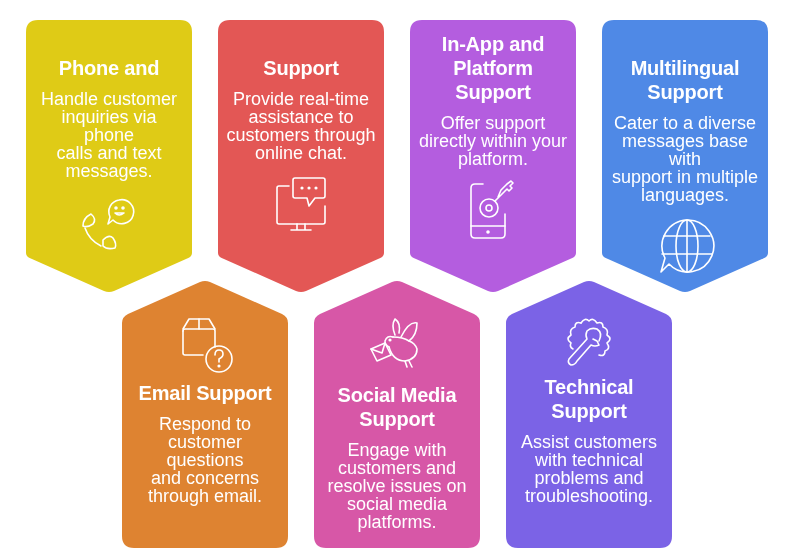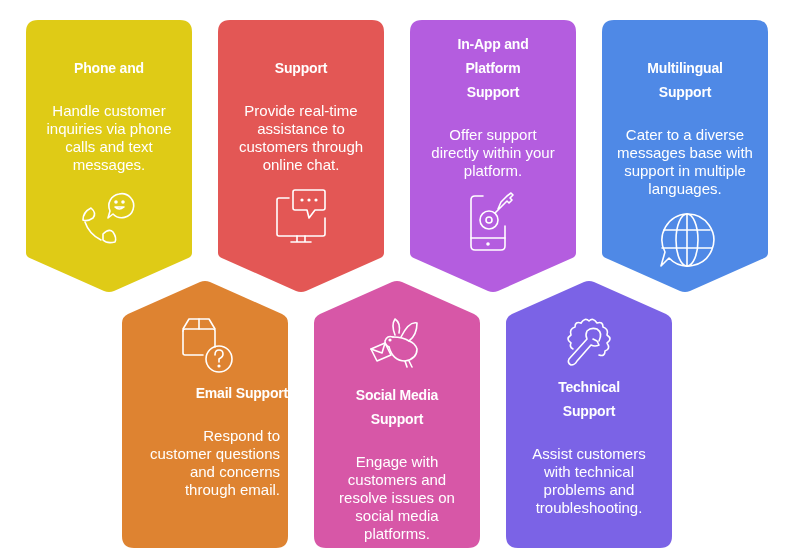--- a/index.html
+++ b/index.html
@@ -1,22 +1,22 @@
 <!DOCTYPE html>
 <html><head>
 <meta charset="utf-8">
 <style>
   html, body { margin: 0; padding: 0; background: #ffffff; }
   body { width: 794px; height: 555px; position: relative; overflow: hidden;
          font-family: "Liberation Sans", sans-serif; }
   .card { position: absolute; width: 166px; }
   .card svg.shape { position: absolute; left: 0; top: 0; }
   .content { position: absolute; left: 0; width: 166px; text-align: center; color: #fff; }
-  .title { font-weight: bold; font-size: 14px; line-height: 24px; letter-spacing: -0.2px; }
-  .desc { font-size: 15px; line-height: 18px; margin-top: 22px; padding: 0 8px; }
+  .title { font-weight: bold; font-size: 20px; line-height: 24px; letter-spacing: -0.2px; }
+  .desc { font-size: 18px; line-height: 18px; margin-top: 10px; padding: 0 8px; }
   .icon { display: block; margin: 0 auto; }
 </style>
 </head>
 <body>
 
 <div class="card" style="left:26px; top:20px; height:273px;">
   <svg class="shape" width="166" height="273" viewBox="0 0 166 273">
     <path d="M12 0 H154 Q166 0 166 12 V233 Q166 237 160 239 L88 271 Q83 273 78 271 L6 239 Q0 237 0 233 V12 Q0 0 12 0 Z" fill="#DFCB16"></path>
   </svg>
   <div class="content" style="top:36px;">
@@ -113,21 +113,21 @@
       <path d="M34 4 V56"></path>
       <path d="M11 20 H57 M9 38 H59"></path>
     </svg>
   </div>
 </div>
 
 <div class="card" style="left:122px; top:281px; height:267px;">
   <svg class="shape" width="166" height="267" viewBox="0 0 166 267">
     <path d="M78 1 Q83 -1 88 1 L160 33 Q166 36 166 42 V255 Q166 267 154 267 H12 Q0 267 0 255 V42 Q0 36 6 33 Z" fill="#DE8331"></path>
   </svg>
-  <div class="content" style="top:30px;text-align:right;">
+  <div class="content" style="top:30px;">
     <svg class="icon" width="64" height="64" viewBox="0 0 64 64" fill="none" stroke="#fff" stroke-width="1.6" stroke-linecap="round" stroke-linejoin="round">
       <path d="M10 20 V42 Q10 44 12 44 H30"></path>
       <path d="M42 36 V20 Q42 18 40 18 H12 Q10 18 10 20"></path>
       <path d="M10 18 L16 8 H36 L42 18"></path>
       <path d="M26 8 V18"></path>
       <circle cx="46" cy="48" r="13"></circle>
       <path d="M42 44 Q42 39 46 39 Q50 39 50 43 Q50 46 46 48 V51"></path>
       <circle cx="46" cy="55" r="0.8" fill="#fff"></circle>
     </svg>
     <div class="title" style="margin-top:6px;">

